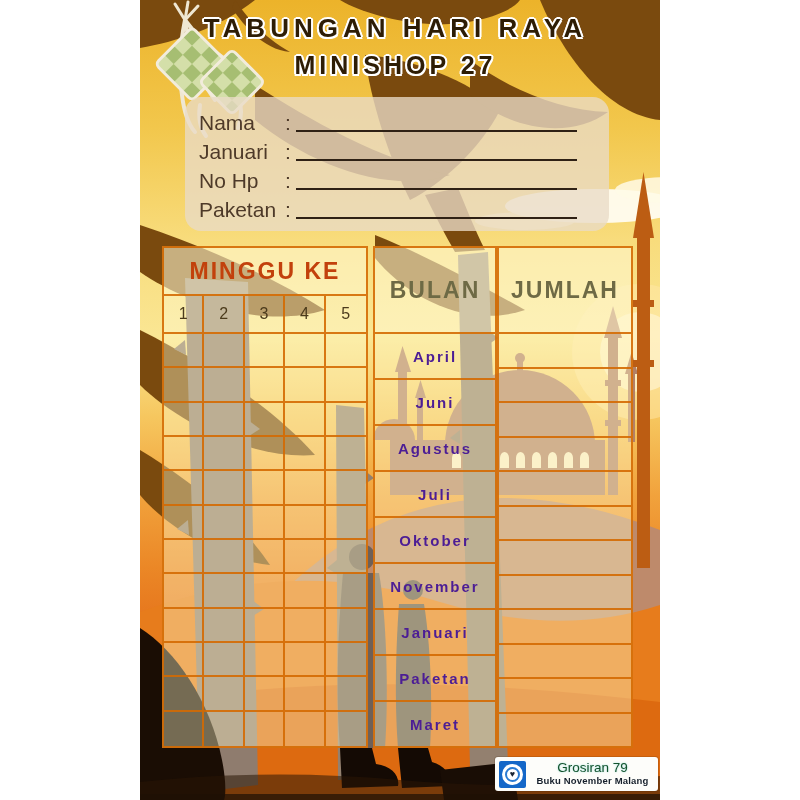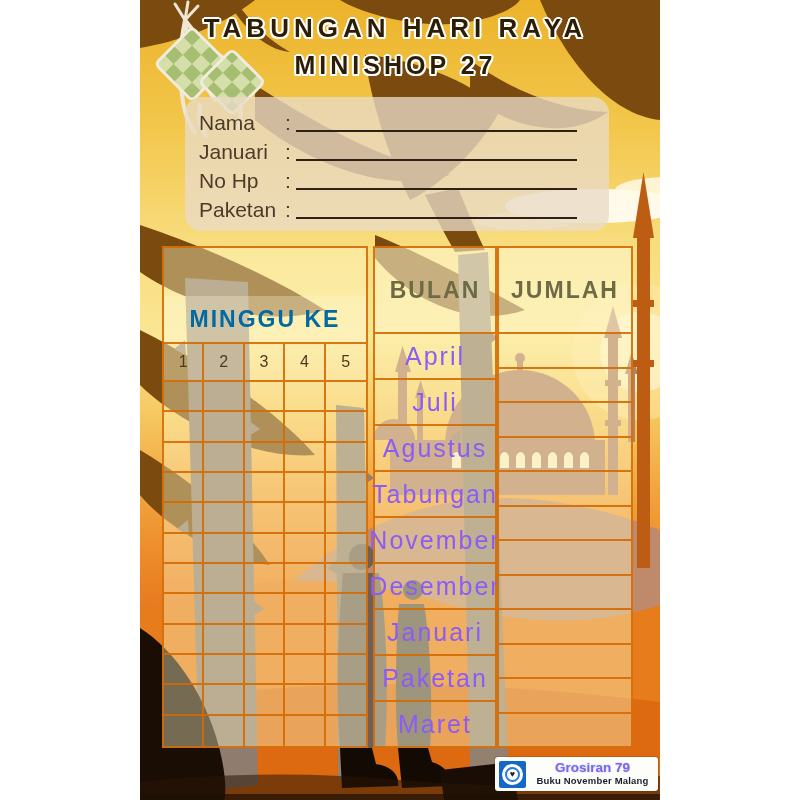--- a/index.html
+++ b/index.html
@@ -25,56 +25,56 @@
   .flabel{width:86px;flex:0 0 auto;}
   .fcolon{margin-right:5px;flex:0 0 auto;}
   .fline{flex:1;border-bottom:2px solid #2F2115;margin-bottom:3px;}
 
   .poster{--ln:rgba(212,106,2,0.9);}
   .tbl-left{position:absolute;left:22px;top:246px;width:206px;height:502px;z-index:4;
     border:2px solid var(--ln);background:rgba(255,249,202,0.40);
     box-sizing:border-box;display:flex;flex-direction:column;}
   .minggu-head{height:46px;flex:0 0 auto;border-bottom:2px solid var(--ln);
     display:flex;align-items:center;justify-content:center;
-    font-weight:bold;font-size:23px;letter-spacing:2px;color:#0369a1;
-    background:rgba(255,250,215,0.30);margin-top:48px;}
+    font-weight:bold;font-size:23px;letter-spacing:2px;color:#c2410c;
+    background:rgba(255,250,215,0.30);}
   .numrow{height:36px;flex:0 0 auto;border-bottom:2px solid var(--ln);
     display:grid;grid-template-columns:repeat(5,1fr);background:rgba(255,250,215,0.14);}
   .numrow div{display:flex;align-items:center;justify-content:center;
     font-size:16px;color:#4C3B1C;border-right:2px solid var(--ln);}
   .numrow div:last-child{border-right:none;}
   .weekgrid{flex:1;display:grid;grid-template-columns:repeat(5,1fr);grid-template-rows:repeat(12,1fr);}
   .wcell{border-right:2px solid var(--ln);border-bottom:2px solid var(--ln);}
   .wcell:nth-child(5n){border-right:none;}
   .wcell:nth-child(n+56){border-bottom:none;}
 
   .tbl-col{position:absolute;top:246px;height:502px;z-index:4;border:2px solid var(--ln);
     background:rgba(255,249,202,0.40);box-sizing:border-box;display:flex;flex-direction:column;text-align:right;}
   .bulan{left:233px;width:124px;}
   .jumlah{left:357px;width:136px;}
   .col-head{height:84px;flex:0 0 auto;border-bottom:2px solid var(--ln);
     display:flex;align-items:center;justify-content:center;
     font-weight:bold;font-size:23px;letter-spacing:2px;color:#6E6A45;
     background:rgba(255,250,215,0.30);}
   .col-rows{flex:1;display:flex;flex-direction:column;}
   .mrow{flex:1;border-bottom:2px solid var(--ln);display:flex;align-items:center;justify-content:center;
-    font-weight:normal;font-size:25px;letter-spacing:2px;color:#8b5cf6;}
+    font-weight:bold;font-size:15px;letter-spacing:2px;color:#4c1d95;}
   .mrow:last-child{border-bottom:none;}
 
   .logo{position:absolute;left:355px;top:757px;width:163px;height:34px;z-index:6;
     background:#FDFDFA;border-radius:3px;display:flex;align-items:center;
     padding:2px 4px;box-sizing:border-box;gap:5px;box-shadow:0 0 0 1px rgba(60,30,0,0.15);}
   .logo-icon{width:27px;height:27px;flex:0 0 auto;background:#1467C8;border-radius:2px;
     display:flex;align-items:center;justify-content:center;position:relative;}
   .logo-icon .c1{width:21px;height:21px;background:#ffffff;border-radius:50%;position:relative;
     display:flex;align-items:center;justify-content:center;}
   .logo-icon .c2{position:absolute;inset:3px;border:2px solid #2A7BD4;border-radius:50%;}
   .logo-icon .c3{font-size:9px;line-height:1;color:#1A2433;}
   .logo-text{flex:1;display:flex;flex-direction:column;align-items:center;justify-content:center;}
-  .logo-name{font-size:13.5px;font-weight:bold;color:#8b5cf6;line-height:1.1;
+  .logo-name{font-size:13.5px;font-weight:normal;color:#14532d;line-height:1.1;
     text-shadow:0 0 2px #8FD8D4;text-align:right;}
   .logo-sub{font-size:9.5px;font-weight:bold;color:#16202C;line-height:1.1;letter-spacing:0.2px;}
 </style>
 </head>
 <body>
 
 <div class="canvas">
   <div class="poster">
 
     <svg class="bg" viewBox="0 0 520 800" preserveAspectRatio="none">
@@ -312,25 +312,25 @@
           <div class="wcell"></div>
           <div class="wcell"></div>
           <div class="wcell"></div>
         </div>
     </div>
 
     <div class="tbl-col bulan">
       <div class="col-head">BULAN</div>
       <div class="col-rows">
           <div class="mrow">April</div>
+          <div class="mrow">Juni</div>
+          <div class="mrow">Agustus</div>
           <div class="mrow">Juli</div>
-          <div class="mrow">Agustus</div>
-          <div class="mrow">Tabungan</div>
+          <div class="mrow">Oktober</div>
           <div class="mrow">November</div>
-          <div class="mrow">Desember</div>
           <div class="mrow">Januari</div>
           <div class="mrow">Paketan</div>
           <div class="mrow">Maret</div>
         </div>
     </div>
 
     <div class="tbl-col jumlah">
       <div class="col-head">JUMLAH</div>
       <div class="col-rows">
           <div class="mrow jrow"></div>

